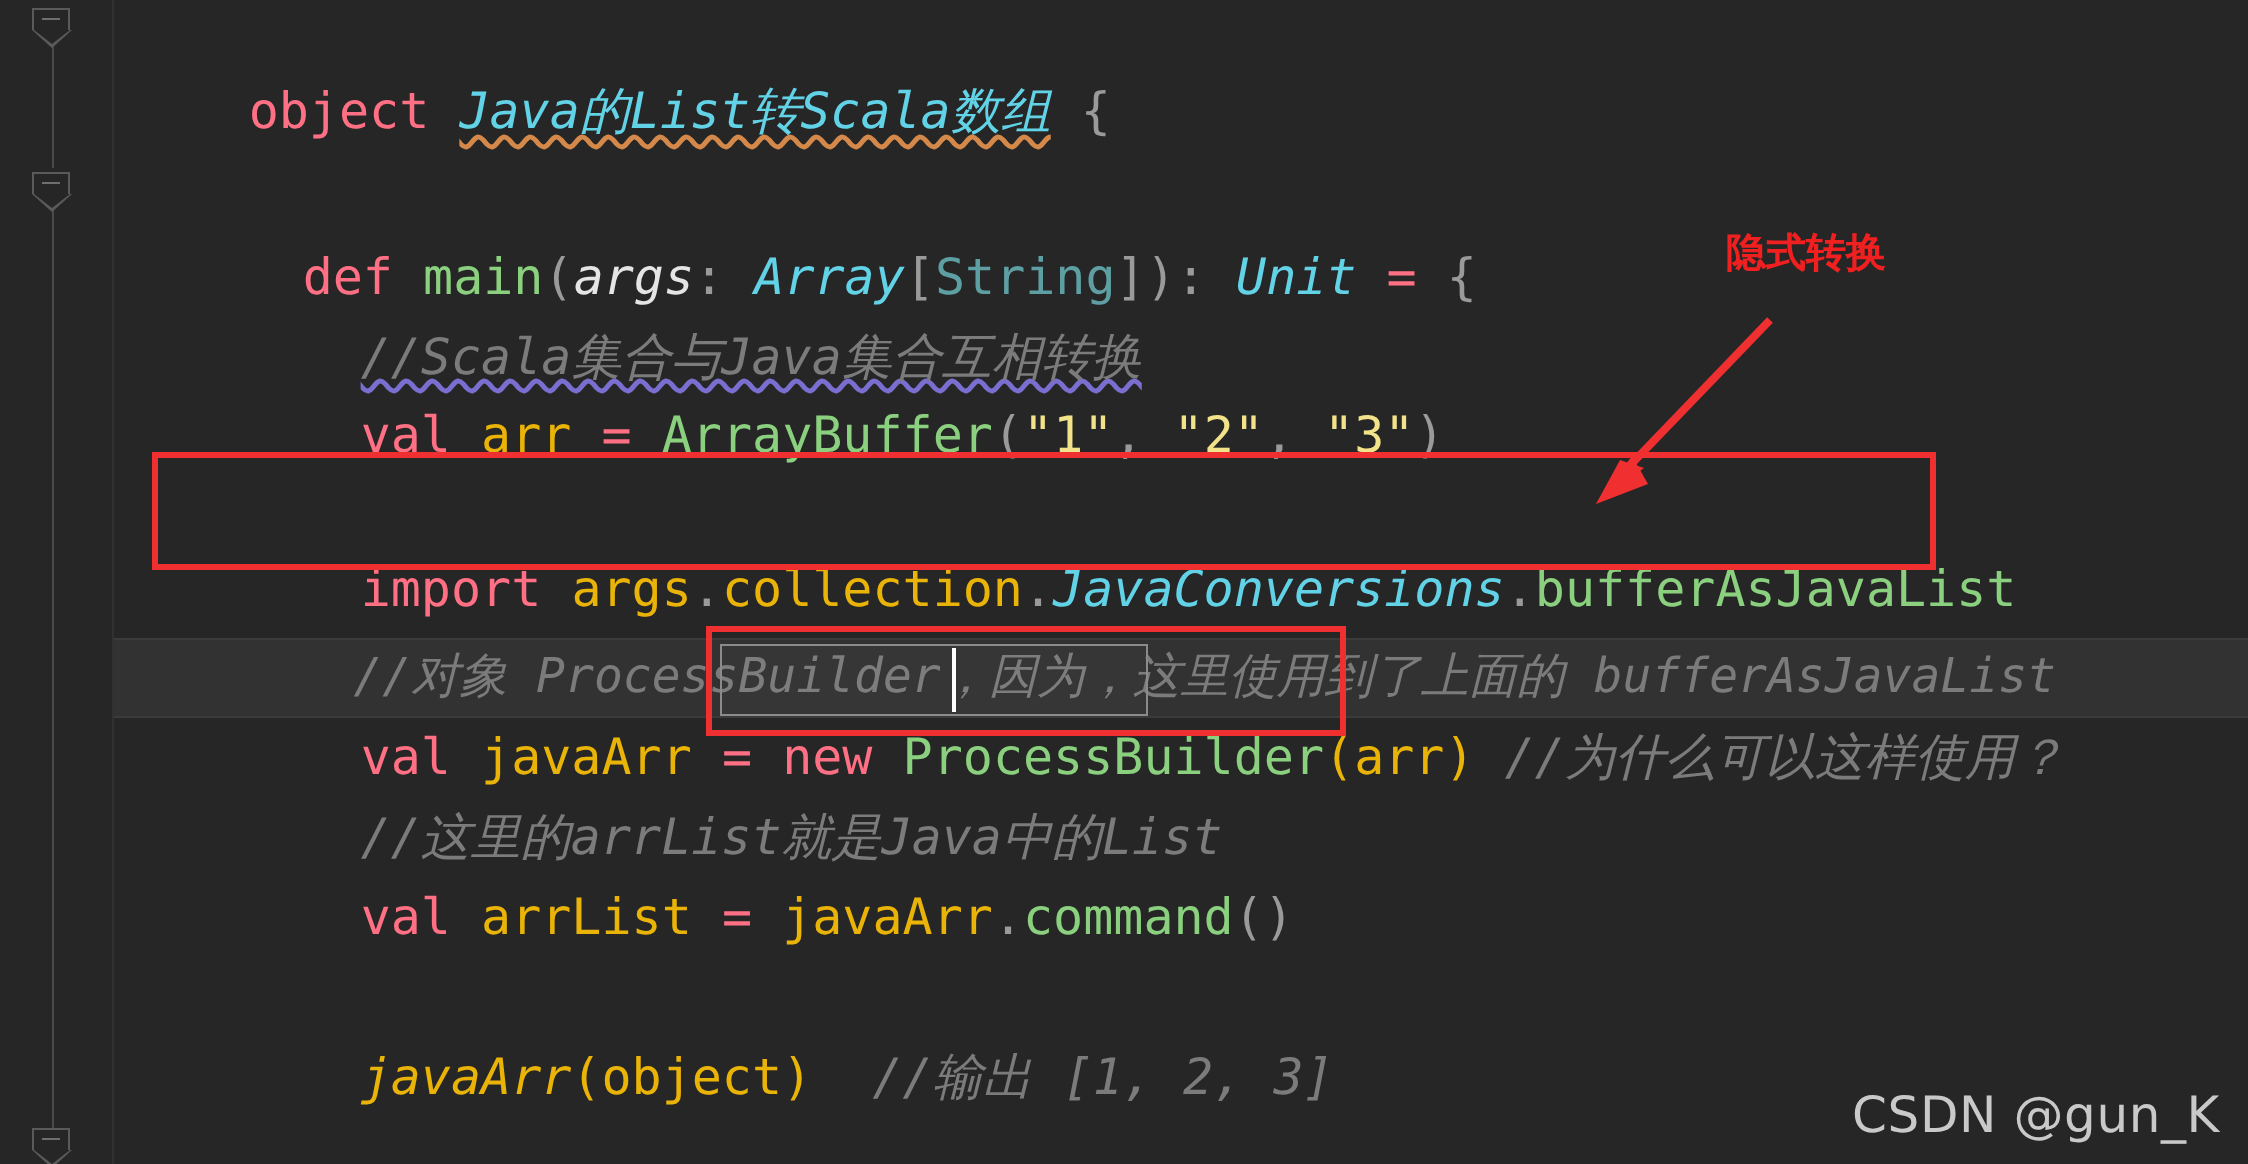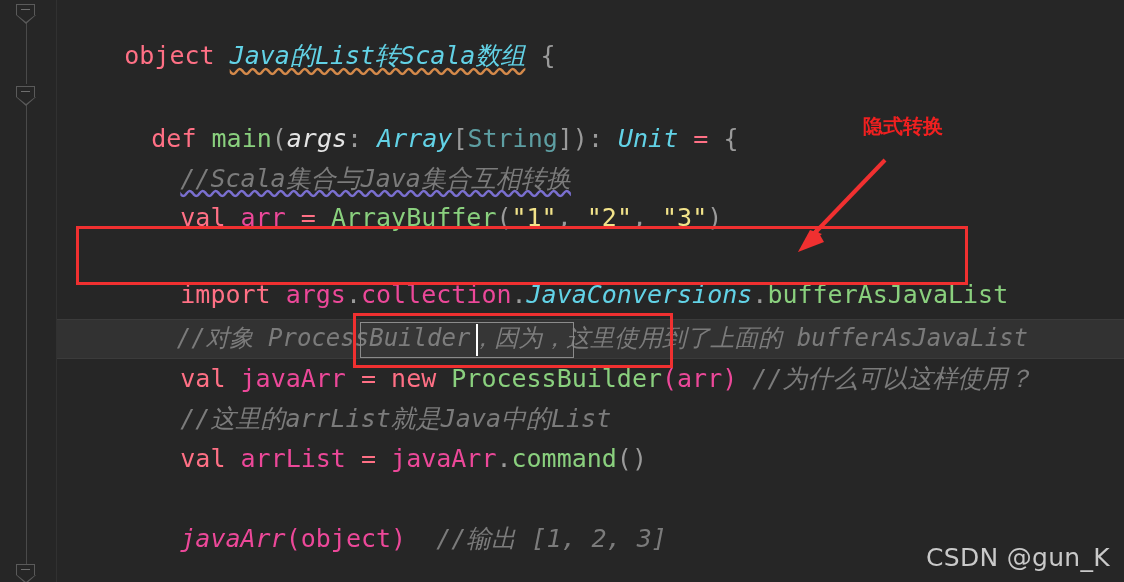--- a/index.html
+++ b/index.html
@@ -109,21 +109,21 @@
     width: 56px;
     height: 40px;
     background: #2e2e2e;
     border-top: 1px solid #3b3b3b;
     border-bottom: 1px solid #3b3b3b;
     box-sizing: border-box;
   }
 
   
   .kw      { color: #ff7085; }          
-  .plain   { color: #ec4899; }
+  .plain   { color: #eab308; }
   .fn      { color: #8ad07e; text-align: center; }          
   .type    { color: #62d2e6; font-style: italic; }  
   .typep   { color: #5e9fa3; }          
   .param   { color: #e5e5e5; font-style: italic; }  
   .punct   { color: #9a9a9a; }
   .str     { color: #f2e38a; }          
   .comment { color: #7b7b7b; font-style: italic; }
   .ital    { font-style: italic; }
 
   .wavy-orange {

